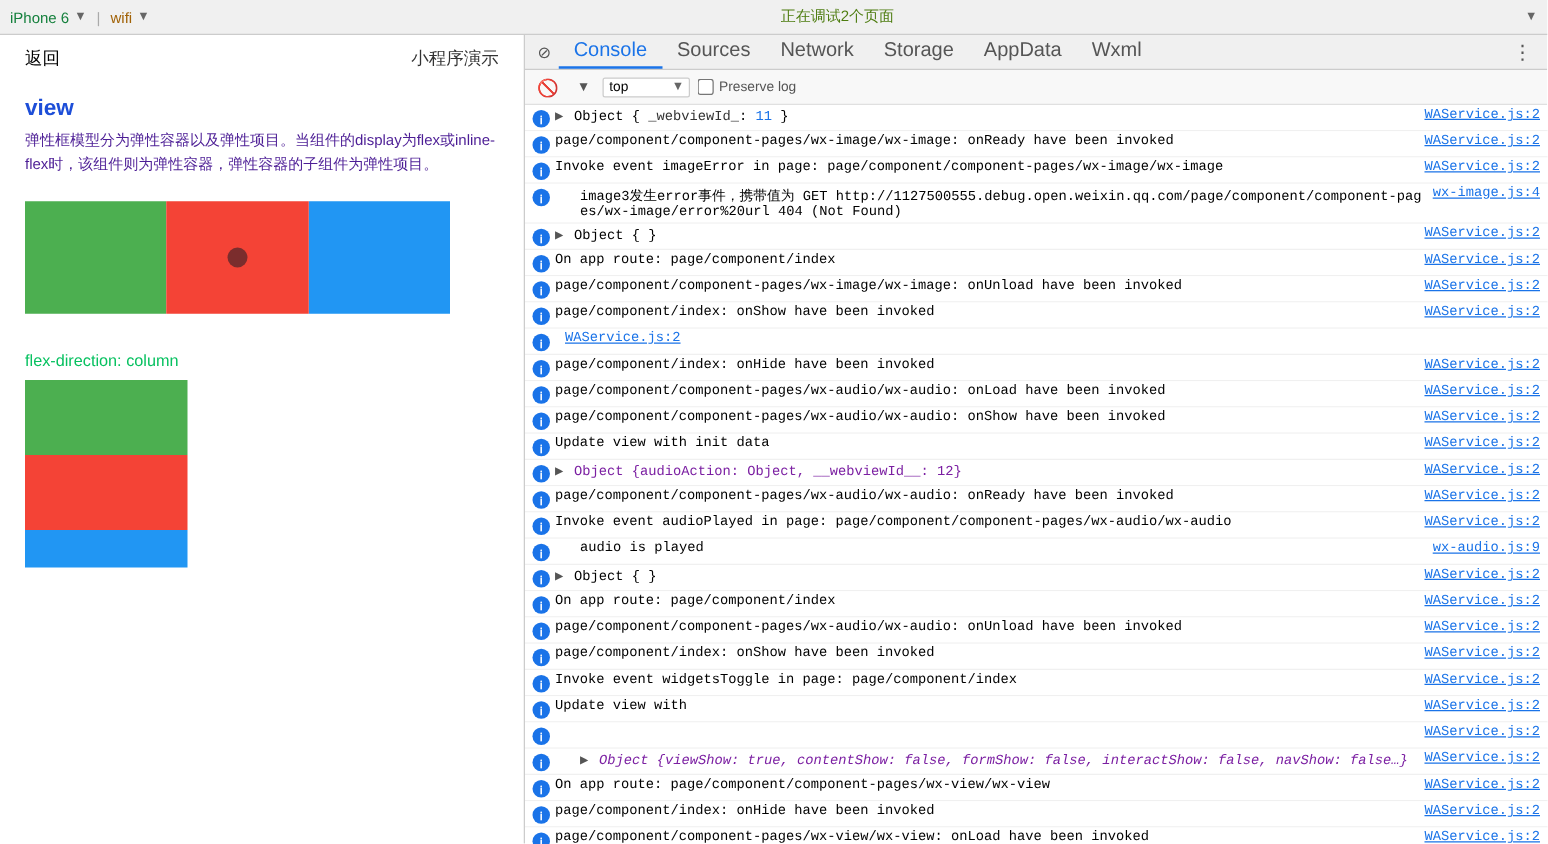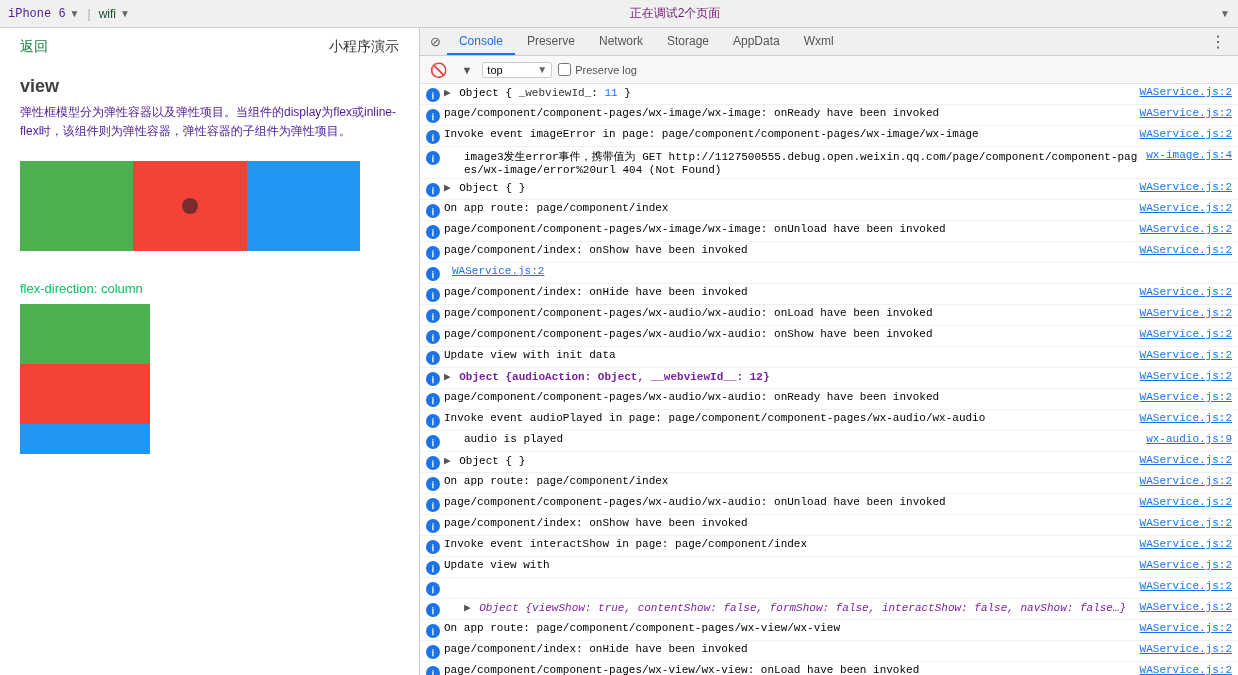--- a/index.html
+++ b/index.html
@@ -35,27 +35,27 @@
       background: #fff;
       padding: 10px 20px;
     }
 
     .phone-nav {
       display: flex;
       justify-content: space-between;
       align-items: center;
       margin-bottom: 20px;
     }
-    .phone-nav-back { color: #15803d; font-size: 14px; }
+    .phone-nav-back { color: #000000; font-size: 14px; }
     .phone-nav-title { color: #333; font-size: 14px; }
 
     .section-title {
       font-size: 18px;
       font-weight: bold;
-      color: #404040;
+      color: #1d4ed8;
       margin-bottom: 6px;
     }
     .section-desc {
       font-size: 12px;
       color: #4c1d95;
       line-height: 1.6;
       margin-bottom: 20px;
     }
 
     .flex-label {
@@ -108,21 +108,21 @@
       display: flex;
       align-items: center;
       height: 28px;
       background: #f0f0f0;
       border-bottom: 1px solid #ccc;
       padding: 0 4px;
       flex-shrink: 0;
     }
     .devtools-tab {
       padding: 4px 12px;
-      font-size: 12px;
+      font-size: 16px;
       color: #555;
       cursor: pointer;
       border-bottom: 2px solid transparent;
       height: 100%;
       display: flex;
       align-items: center;
     }
     .devtools-tab.active {
       color: #1a73e8;
       border-bottom: 2px solid #1a73e8;
@@ -235,26 +235,26 @@
       cursor: pointer;
       margin-right: 2px;
     }
 
     .log-indent { padding-left: 20px; }
   </style>
 </head>
 <body>
 
 <div class="top-bar">
-  <span style="color:#4c1d95;font-size:12px;font-family:Liberation Mono, monospace;">iPhone 6</span>
+  <span style="color:#15803d;font-size:12px;">iPhone 6</span>
   <span class="top-bar-chevron">▼</span>
   <span class="top-bar-sep">|</span>
-  <span style="color:#14532d;font-size:12px;">wifi</span>
+  <span style="color:#a16207;font-size:12px;">wifi</span>
   <span class="top-bar-chevron">▼</span>
-  <span style="margin:0 auto;color:#701a75;font-size:12px;">正在调试2个页面</span>
+  <span style="margin:0 auto;color:#4d7c0f;font-size:12px;">正在调试2个页面</span>
   <span class="top-bar-chevron">▼</span>
 </div>
 
 <div class="main-layout">
 
   <div class="left-panel">
     <div class="phone-nav">
       <span class="phone-nav-back">返回</span>
       <span class="phone-nav-title">小程序演示</span>
     </div>
@@ -275,21 +275,21 @@
       <div class="flex-col-red"></div>
       <div class="flex-col-blue"></div>
     </div>
   </div>
 
   <div class="right-panel">
 
     <div class="devtools-tabs">
       <span style="font-size:13px;color:#555;cursor:pointer;padding:0 6px;">⊘</span>
       <div class="devtools-tab active">Console</div>
-      <div class="devtools-tab">Preserve</div>
+      <div class="devtools-tab">Sources</div>
       <div class="devtools-tab">Network</div>
       <div class="devtools-tab">Storage</div>
       <div class="devtools-tab">AppData</div>
       <div class="devtools-tab">Wxml</div>
       <div class="devtools-tab-more">⋮</div>
     </div>
 
     <div class="console-toolbar">
       <span class="console-toolbar-btn">🚫</span>
       <span class="console-toolbar-btn" style="font-size:11px;">▼</span>
@@ -364,21 +364,21 @@
           <div class="log-content"><span>page/component/component-pages/wx-audio/wx-audio: onShow have been invoked</span></div>
           <span class="log-source">WAService.js:2</span>
         </div>
         <div class="log-entry info">
           <div class="log-icon info-icon" style="font-size: 9px;">ℹ</div>
           <div class="log-content"><span>Update view with init data</span></div>
           <span class="log-source">WAService.js:2</span>
         </div>
         <div class="log-entry info">
           <div class="log-icon info-icon" style="font-size: 9px;">ℹ</div>
-          <div class="log-content"><span class="log-expand">▶ </span><span style="color: rgb(123, 31, 162); font-weight: bold;">Object {audioAction: Object, __webviewId__: 12}</span></div>
+          <div class="log-content"><span class="log-expand">▶ </span><span style="color: rgb(123, 31, 162);">Object {audioAction: Object, __webviewId__: 12}</span></div>
           <span class="log-source">WAService.js:2</span>
         </div>
         <div class="log-entry info">
           <div class="log-icon info-icon" style="font-size: 9px;">ℹ</div>
           <div class="log-content"><span>page/component/component-pages/wx-audio/wx-audio: onReady have been invoked</span></div>
           <span class="log-source">WAService.js:2</span>
         </div>
         <div class="log-entry info">
           <div class="log-icon info-icon" style="font-size: 9px;">ℹ</div>
           <div class="log-content"><span>Invoke event audioPlayed in page: page/component/component-pages/wx-audio/wx-audio</span></div>
@@ -404,21 +404,21 @@
           <div class="log-content"><span>page/component/component-pages/wx-audio/wx-audio: onUnload have been invoked</span></div>
           <span class="log-source">WAService.js:2</span>
         </div>
         <div class="log-entry info">
           <div class="log-icon info-icon" style="font-size: 9px;">ℹ</div>
           <div class="log-content"><span>page/component/index: onShow have been invoked</span></div>
           <span class="log-source">WAService.js:2</span>
         </div>
         <div class="log-entry info">
           <div class="log-icon info-icon" style="font-size: 9px;">ℹ</div>
-          <div class="log-content"><span>Invoke event interactShow in page: page/component/index</span></div>
+          <div class="log-content"><span>Invoke event widgetsToggle in page: page/component/index</span></div>
           <span class="log-source">WAService.js:2</span>
         </div>
         <div class="log-entry info">
           <div class="log-icon info-icon" style="font-size: 9px;">ℹ</div>
           <div class="log-content"><span>Update view with</span></div>
           <span class="log-source">WAService.js:2</span>
         </div>
         <div class="log-entry info">
           <div class="log-icon info-icon" style="font-size: 9px;">ℹ</div>
           <div class="log-content"></div>

